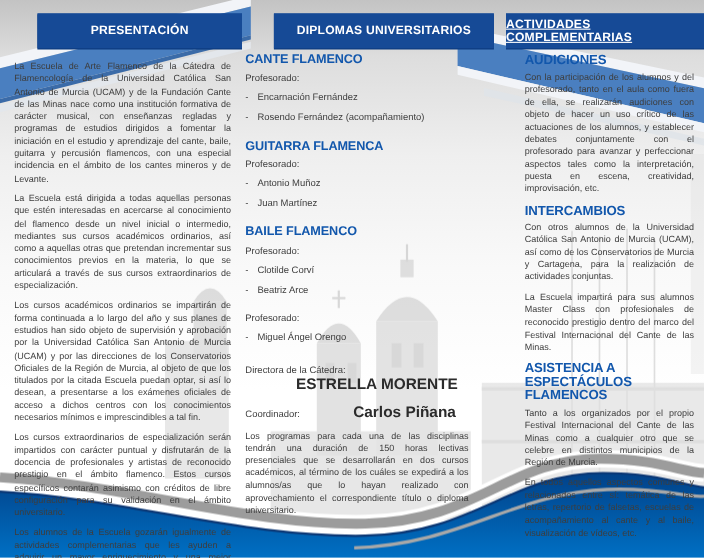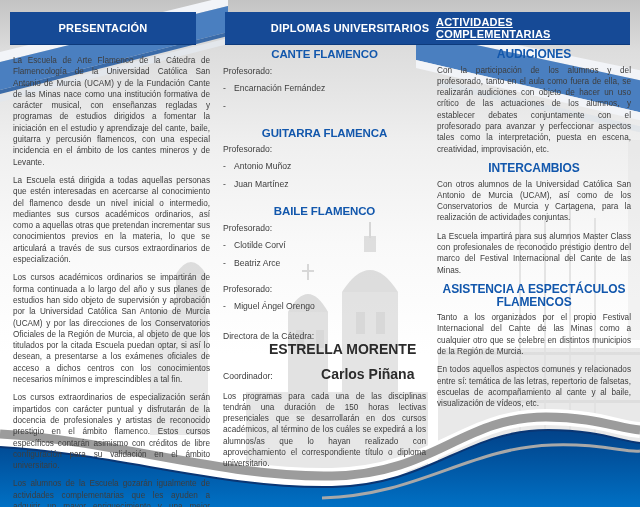--- a/index.html
+++ b/index.html
@@ -8,42 +8,43 @@
     position:relative;width:640px;height:507px;overflow:hidden;
     background:linear-gradient(180deg,#c3c3c3 0%,#dddddd 10%,#efefef 28%,#f9f9f9 48%,#ffffff 70%);
   }
   #decor{position:absolute;top:0;left:0;z-index:0;}
   .hdr{
     position:absolute;top:12px;height:32px;z-index:2;
     background:#164a96;color:#ffffff;
     display:flex;align-items:center;justify-content:center;
     font-weight:bold;font-size:11px;letter-spacing:.2px;
     box-shadow:0 1px 0 #0d3a7c;
+    margin-left:24px;
   }
   #hdr1{left:10px;width:186px;}
-  #hdr2{left:225px;width:200px;padding-left:25px;}
+  #hdr2{left:225px;width:200px;}
   #hdr3{left:436px;width:194px;text-decoration:underline;}
   .col{position:absolute;z-index:2;top:55px;}
   #col1{left:13px;width:197px;}
   #col2{left:223px;width:203px;top:48px;}
   #col3{left:437px;width:194px;top:48px;}
   .body-p{
     font-size:8.2px;line-height:11.3px;color:#3d3d3d;
     text-align:justify;margin:0 0 7px 0;
   }
   .sec-title{
     color:#1257ac;font-weight:bold;font-size:11.5px;line-height:12.5px;
-    margin:0 0 5px 0;letter-spacing:-.1px;text-align:center;
+    margin:0 0 5px 0;letter-spacing:-.1px;
   }
   .sec-title.c3{font-size:12px;line-height:12.6px;margin:0 0 4px 0;}
   .plabel{font-size:8.6px;color:#3d3d3d;margin:0 0 7px 0;}
   .member{font-size:8.6px;color:#3d3d3d;margin:0 0 8px 0;display:flex;}
   .member .dash{width:11px;flex:0 0 11px;}
   .sec{margin-bottom:16px;}
-  .sec.c3{margin-bottom:6px;}
+  .sec.c3{margin-bottom:6px;margin-left:40px;}
   .cred{font-size:8.6px;color:#3d3d3d;margin:0 0 9px 0;}
   .cred b{font-size:14px;color:#2b2b2b;padding-left:46px;}
   #col2 .closing{margin-top:3px;}
 </style>
 </head>
 <body>
 
 <div id="page">
 
   <svg id="decor" width="640" height="507" viewBox="0 0 640 507" aria-hidden="true">
@@ -120,20 +121,21 @@
 
     <div class="sec">
       <h3 class="sec-title">CANTE FLAMENCO</h3>
       <div class="plabel">Profesorado:</div>
       <div class="member">
         <span class="dash">-</span>
         <span>Encarnación Fernández</span>
       </div>
       <div class="member">
         <span class="dash">-</span>
+        <span>Rosendo Fernández (acompañamiento)</span>
       </div>
     </div>
 
     <div class="sec">
       <h3 class="sec-title">GUITARRA FLAMENCA</h3>
       <div class="plabel">Profesorado:</div>
       <div class="member">
         <span class="dash">-</span>
         <span>Antonio Muñoz</span>
       </div>

